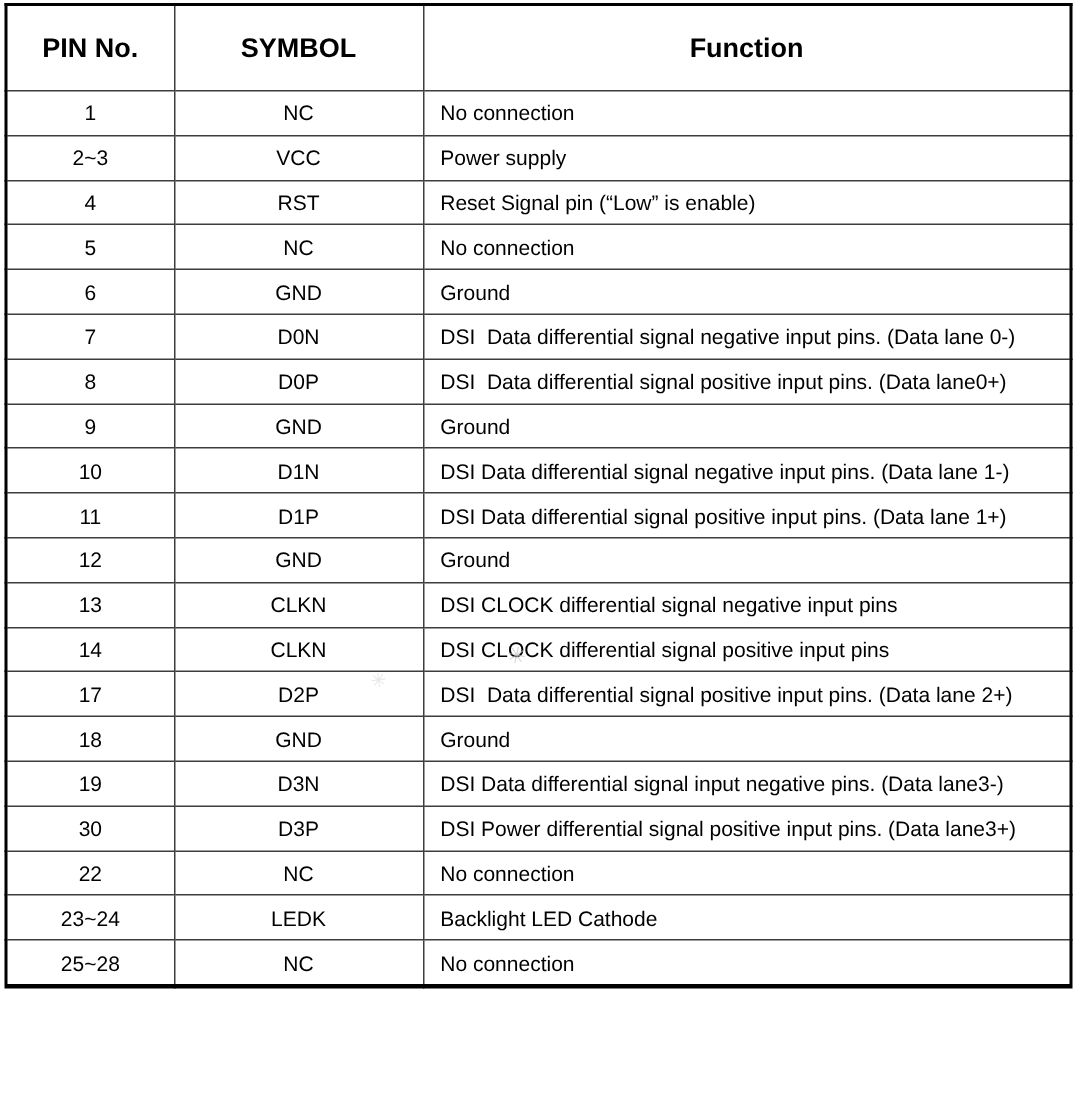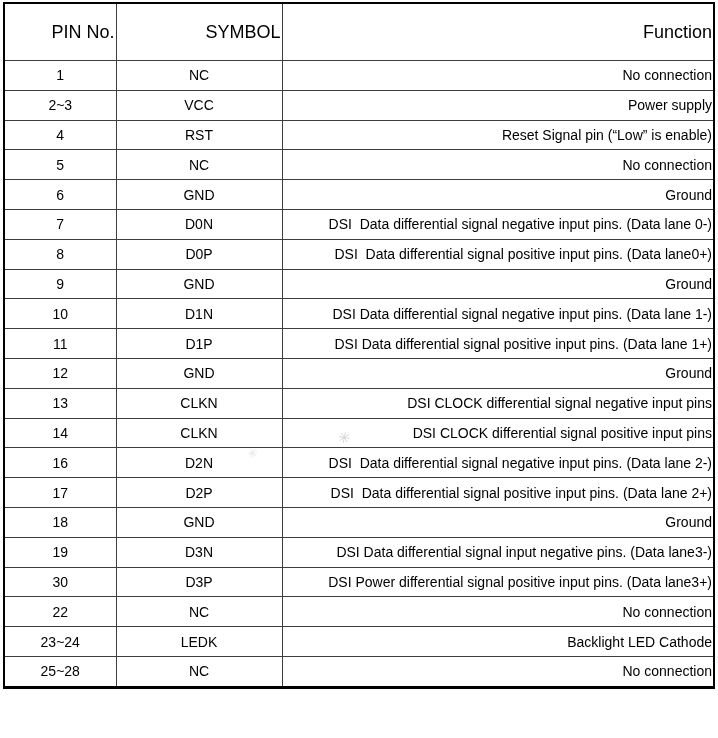--- a/index.html
+++ b/index.html
@@ -32,34 +32,34 @@
   .pin-table td {
     border: 1px solid #3d3d3d;
     background: #ffffff;
     overflow: hidden;
     white-space: pre;
     vertical-align: middle;
   }
   .pin-table th {
     height: 54px;
     font-size: 18px;
-    font-weight: normal;
-    text-align: right;
+    font-weight: bold;
+    text-align: center;
   }
   .pin-table td {
     height: 26.8px;
     font-size: 14px;
     font-weight: normal;
   }
   .pin-table td.col1,
   .pin-table td.col2 {
     text-align: center;
   }
   .pin-table td.col3 {
-    text-align: right;
+    text-align: left;
     padding-left: 11px;
   }
   .wm {
     position: absolute;
     color: #c4c4c4;
     pointer-events: none;
     font-size: 15px;
     line-height: 1;
   }
   .wm1 {
@@ -152,25 +152,20 @@
         <td class="col1">13</td>
         <td class="col2">CLKN</td>
         <td class="col3">DSI CLOCK differential signal negative input pins</td>
       </tr>
       <tr>
         <td class="col1">14</td>
         <td class="col2">CLKN</td>
         <td class="col3">DSI CLOCK differential signal positive input pins</td>
       </tr>
       <tr>
-        <td class="col1">16</td>
-        <td class="col2">D2N</td>
-        <td class="col3">DSI  Data differential signal negative input pins. (Data lane 2-)</td>
-      </tr>
-      <tr>
         <td class="col1">17</td>
         <td class="col2">D2P</td>
         <td class="col3">DSI  Data differential signal positive input pins. (Data lane 2+)</td>
       </tr>
       <tr>
         <td class="col1">18</td>
         <td class="col2">GND</td>
         <td class="col3">Ground</td>
       </tr>
       <tr>

